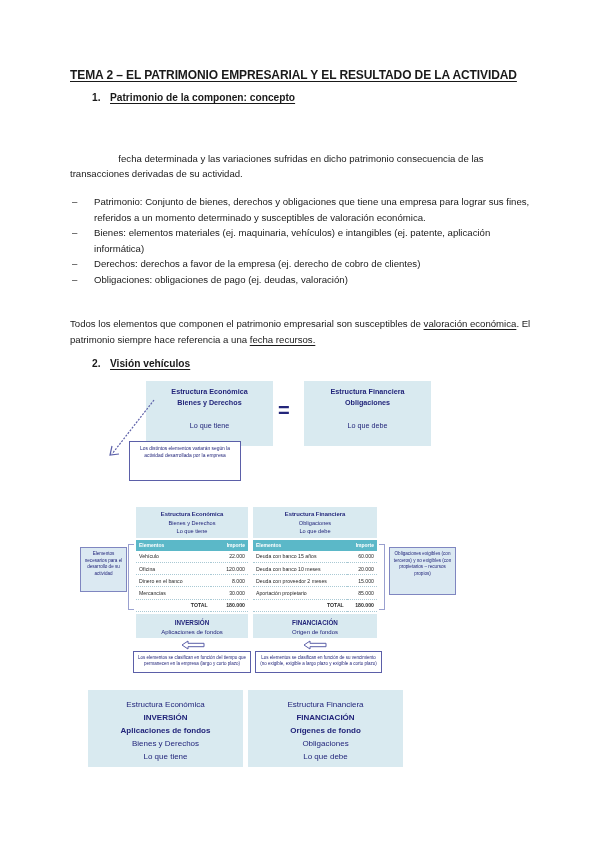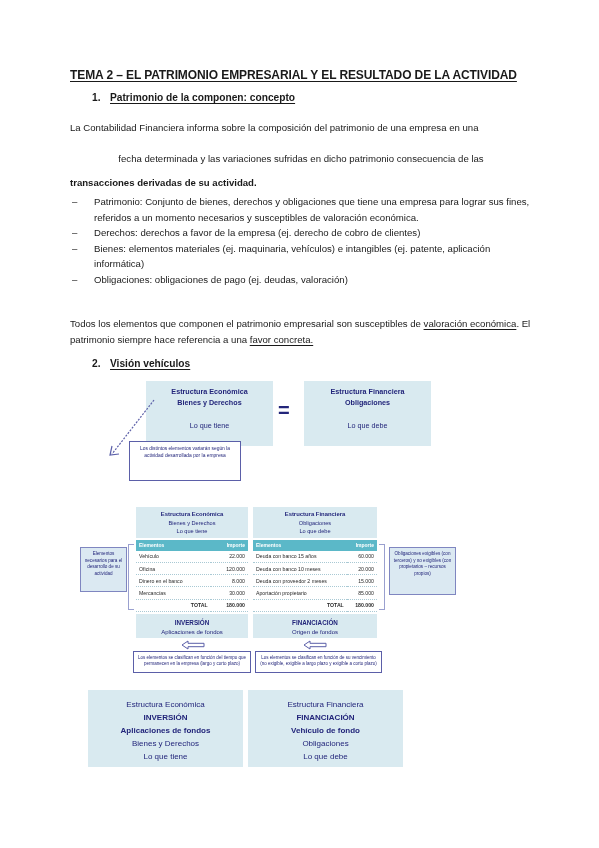--- a/index.html
+++ b/index.html
@@ -149,32 +149,31 @@
 <body>
 
 <div class="page">
 
   <div class="doc-title">TEMA 2 – EL PATRIMONIO EMPRESARIAL Y EL RESULTADO DE LA ACTIVIDAD</div>
 
   <div class="h2" style="top:92px;">
     <span class="num">1.</span><span class="txt">Patrimonio de la componen: concepto</span>
   </div>
 
-  <div class="para" style="top:120px;">La Contabilidad Financiera informa sobre la composición del patrimonio de una empresa en una</div>
   <div class="para" style="top:151px;text-align:center;">fecha determinada y las variaciones sufridas en dicho patrimonio consecuencia de las</div>
-  <div class="para" style="top:175px;font-weight:bold;">transacciones derivadas de su actividad.</div>
+  <div class="para" style="top:166px;">transacciones derivadas de su actividad.</div>
 
   <ul class="dashlist" style="top:194px;">
-    <li>Patrimonio: Conjunto de bienes, derechos y obligaciones que tiene una empresa para lograr sus fines, referidos a un momento necesarios y susceptibles de valoración económica.</li>
+    <li>Patrimonio: Conjunto de bienes, derechos y obligaciones que tiene una empresa para lograr sus fines, referidos a un momento determinado y susceptibles de valoración económica.</li>
+    <li>Bienes: elementos materiales (ej. maquinaria, vehículos) e intangibles (ej. patente, aplicación informática)</li>
     <li>Derechos: derechos a favor de la empresa (ej. derecho de cobro de clientes)</li>
-    <li>Bienes: elementos materiales (ej. maquinaria, vehículos) e intangibles (ej. patente, aplicación informática)</li>
     <li>Obligaciones: obligaciones de pago (ej. deudas, valoración)</li>
   </ul>
 
-  <div class="para" style="top:316px;"><span>Todos los elementos que componen el patrimonio empresarial son susceptibles de </span><span class="u">valoración económica</span><span>. El patrimonio siempre hace referencia a una </span><span class="u">favor concreta.</span></div>
+  <div class="para" style="top:316px;"><span>Todos los elementos que componen el patrimonio empresarial son susceptibles de </span><span class="u">valoración económica</span><span>. El patrimonio siempre hace referencia a una </span><span class="u">fecha recursos.</span></div>
 
   <div class="h2" style="top:358px;">
     <span class="num">2.</span><span class="txt">Visión vehículos</span>
   </div>
 
   <div class="bluebox" style="left:146px; top:381px; width:127px; height:65px;">
     <div class="b">Estructura Económica</div>
     <div class="b">Bienes y Derechos</div>
     <div style="margin-top:12px;">Lo que tiene</div>
   </div>
@@ -298,18 +297,18 @@
     <div>Estructura Económica</div>
     <div class="b">INVERSIÓN</div>
     <div class="b">Aplicaciones de fondos</div>
     <div>Bienes y Derechos</div>
     <div>Lo que tiene</div>
   </div>
 
   <div class="bigbox" style="left:248px; top:690px; width:155px; height:77px;">
     <div>Estructura Financiera</div>
     <div class="b">FINANCIACIÓN</div>
-    <div class="b">Vehículo de fondo</div>
+    <div class="b">Orígenes de fondo</div>
     <div>Obligaciones</div>
     <div>Lo que debe</div>
   </div>
 
 </div>
 
 </body></html>

